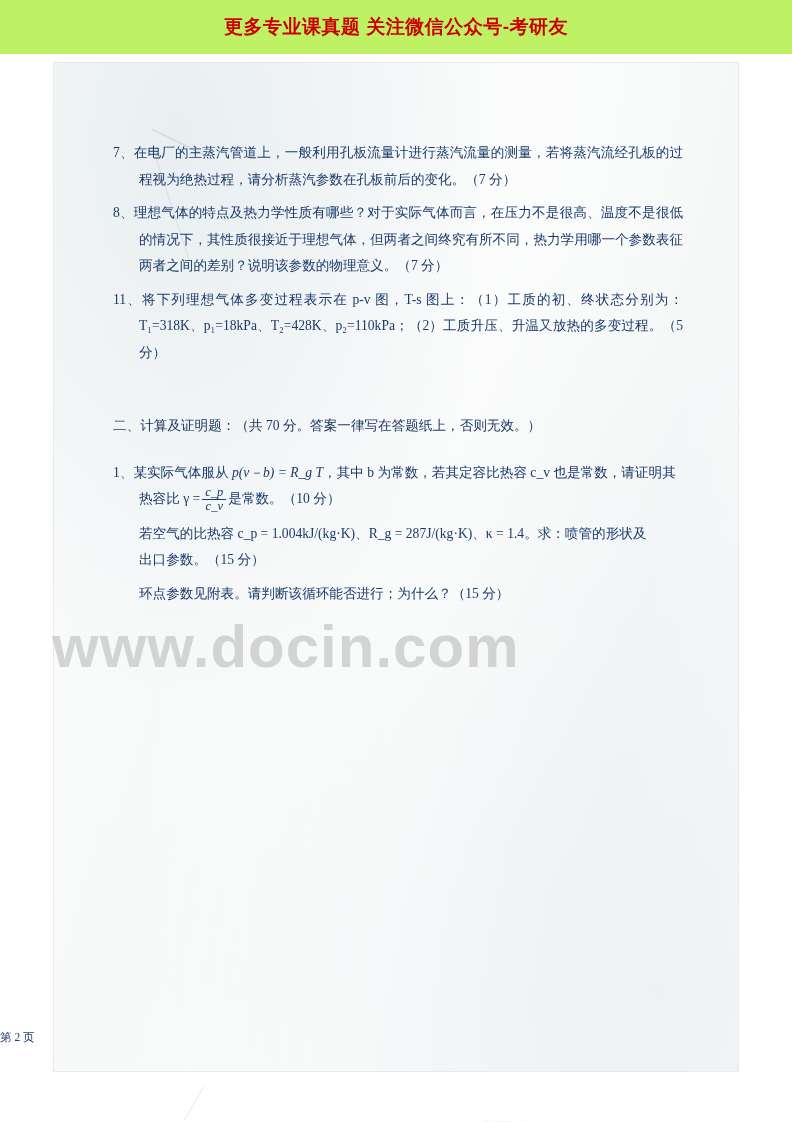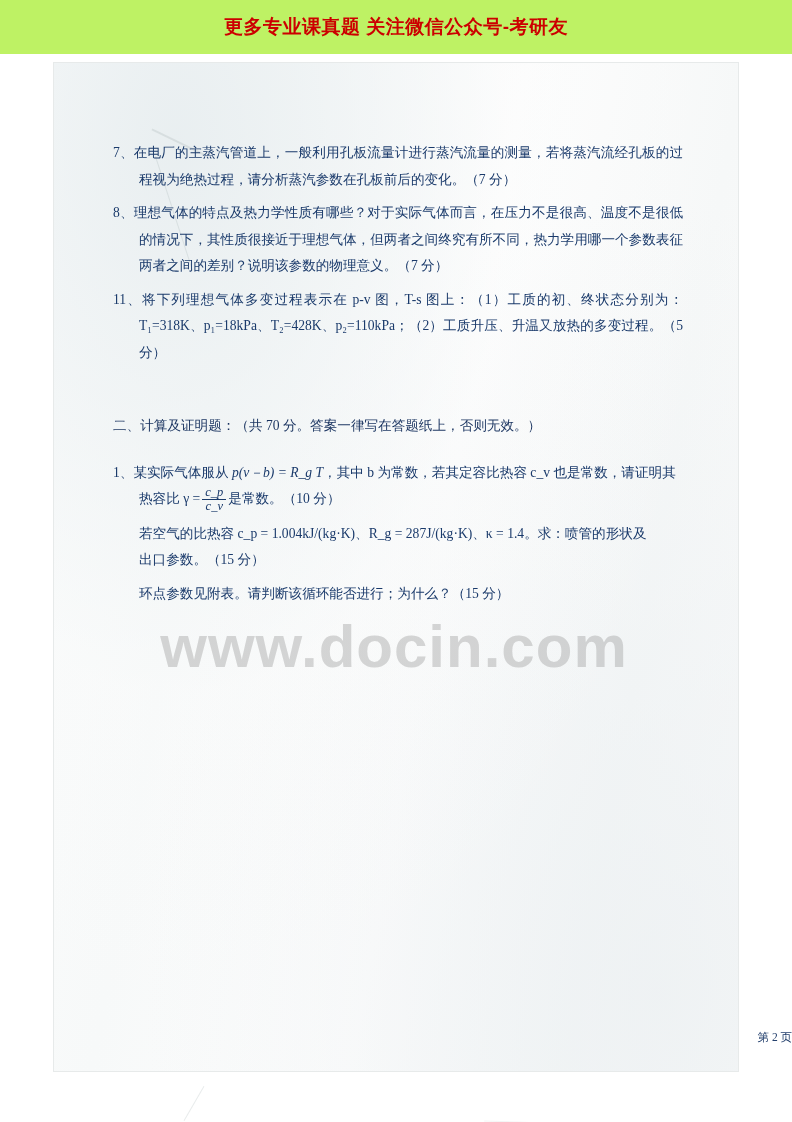--- a/index.html
+++ b/index.html
@@ -96,40 +96,39 @@
     font-size: 0.92em;
     line-height: 1.05;
     margin: 0 2px;
   }
   .frac .num { display: block; border-bottom: 1px solid #1a3a6b; padding: 0 3px; }
   .frac .den { display: block; padding: 0 3px; }
 
   
   .watermark {
     position: absolute;
-    left: 64px;
+    left: 52px;
     top: 612px;
     width: 660px;
-    text-align: center;
     font-family: "Liberation Sans", sans-serif;
     font-size: 60px;
     font-weight: bold;
     color: rgba(160,160,160,0.42);
     letter-spacing: 1px;
     pointer-events: none;
     user-select: none;
   }
 
   
   .footer {
     position: absolute;
     left: 0;
     top: 1030px;
     width: 792px;
-    text-align: right;
+    text-align: left;
     font-size: 11.5px;
     color: #24406d;
   }
 </style>
 </head>
 <body>
 
 <div id="page">
 
   <div class="paper">

